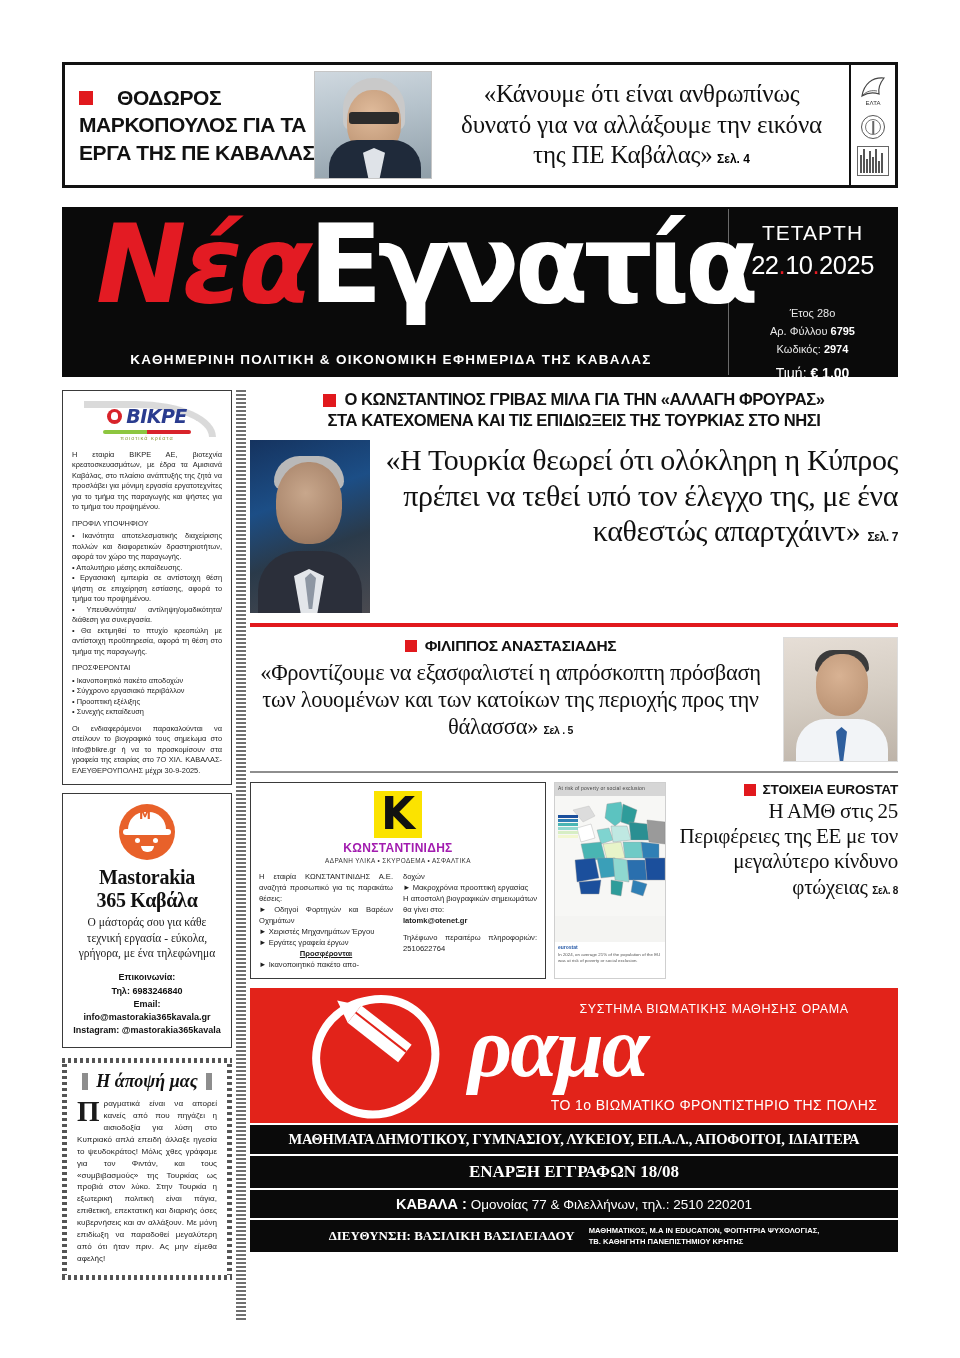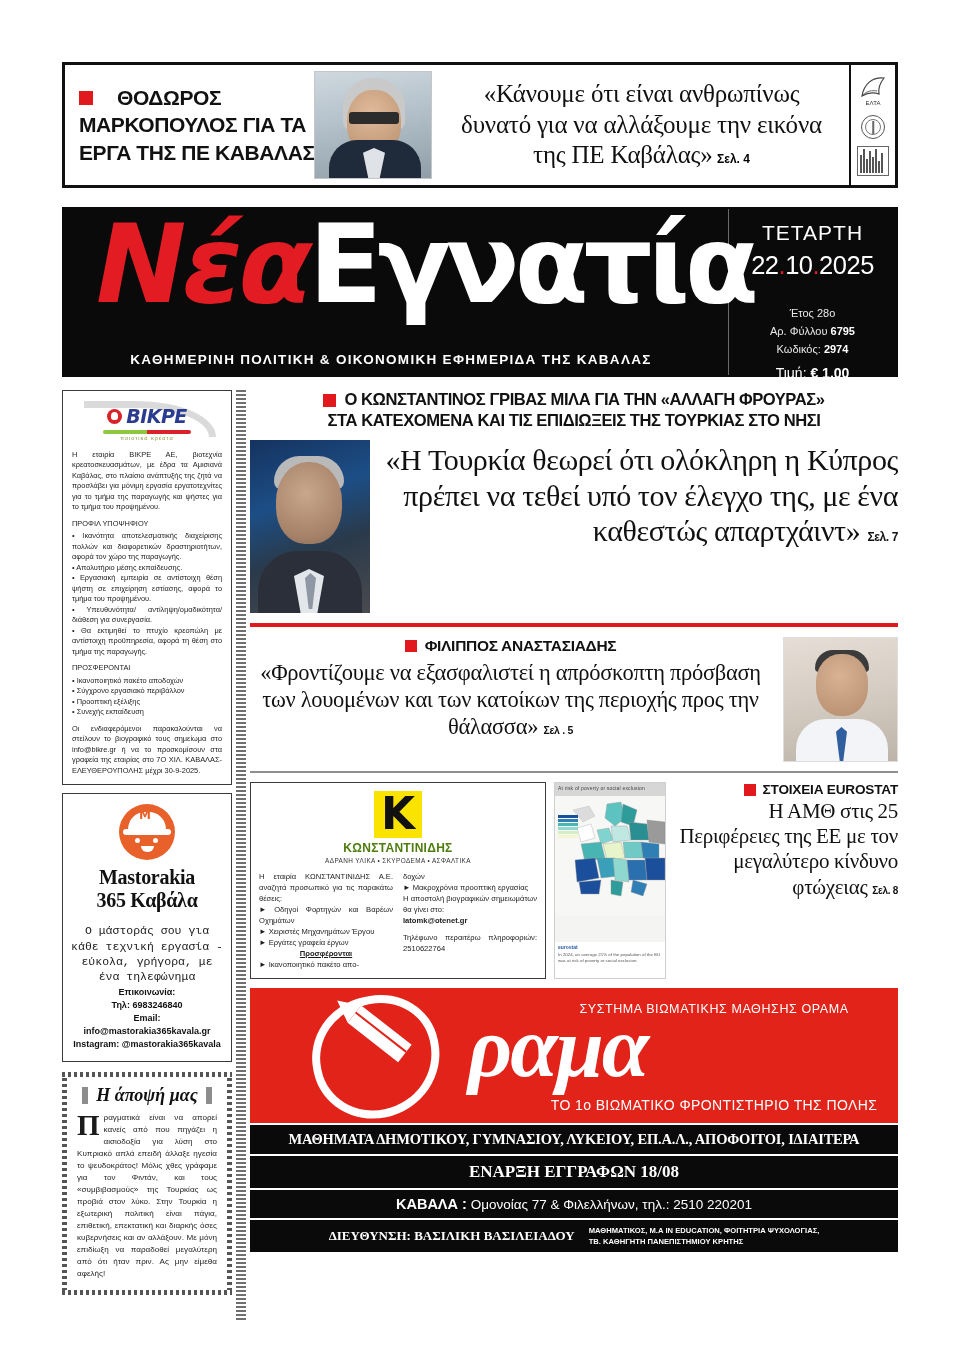--- a/index.html
+++ b/index.html
@@ -128,22 +128,22 @@
   
   .mast-ad { border:1.5px solid #3a3a3a; margin-top: 8px; padding: 10px 8px 10px; text-align:center; }
   .mast-face { width: 56px; height:56px; border-radius:50%; background:#e8612a; margin: 0 auto 6px; position:relative; overflow:hidden;}
   .mast-helmet { position:absolute; left:9px; top:8px; width:38px; height:20px; background:#fff; border-radius:19px 19px 3px 3px; }
   .mast-helmet::after{content:"";position:absolute;left:-5px;bottom:-3px;width:48px;height:6px;background:#fff;border-radius:3px;}
   .mast-m { position:absolute; left:20px; top:4px; font-size:12px; font-weight:700; color:#e8612a; font-family:"DejaVu Sans",sans-serif;}
   .mast-eye { position:absolute; width:5px;height:5px;background:#fff;border-radius:50%; top:34px;}
   .mast-eye.l{left:16px;} .mast-eye.r{left:34px;}
   .mast-smile{position:absolute;left:22px;top:42px;width:13px;height:6px;background:#fff;border-radius:0 0 7px 7px;}
   .mast-title { font-family:"Liberation Serif", serif; font-weight:700; font-size:20px; line-height:1.12; color:#111; letter-spacing:-0.3px;}
-  .mast-desc { font-family:Liberation Mono, monospace; font-size:11.5px; line-height:1.34; margin-top:12px; color:#1b1b1b;}
-  .mast-contact { font-size: 9px; line-height:1.45; font-weight:700; margin-top:1px; color:#111;}
+  .mast-desc { font-family:Liberation Serif, serif; font-size:11.5px; line-height:1.34; margin-top:4px; color:#1b1b1b;}
+  .mast-contact { font-size: 9px; line-height:1.45; font-weight:700; margin-top:10px; color:#111;}
 
   
   .edit-box { margin-top: 10px; padding: 7px;
     background:
       repeating-linear-gradient(to right, #555 0 3px, #fff 3px 6px) top/100% 5px no-repeat,
       repeating-linear-gradient(to right, #555 0 3px, #fff 3px 6px) bottom/100% 5px no-repeat,
       repeating-linear-gradient(to bottom, #555 0 3px, #fff 3px 6px) left/5px 100% no-repeat,
       repeating-linear-gradient(to bottom, #555 0 3px, #fff 3px 6px) right/5px 100% no-repeat;
   }
   .edit-inner { padding: 6px 8px 8px; background:#fff; }
@@ -190,21 +190,21 @@
   .s2-photo .body{position:absolute;left:12px;bottom:0;width:92px;height:42px;background:#f2f4f7;border-radius:30px 30px 0 0;}
   .s2-photo .tie{position:absolute;left:52px;bottom:0;width:11px;height:34px;background:#2f5f9e;clip-path:polygon(50% 0,100% 14%,66% 100%,34% 100%,0 14%);}
   .gray-rule { height: 2px; background:#8e8e8e; margin-top: 9px; }
 
   
   .mid-row { display:flex; gap: 8px; margin-top: 9px; }
   .kons-ad { width: 296px; flex:0 0 auto; border:1.5px solid #3a3a3a; padding: 6px 8px 8px; }
   .kons-logo { text-align:center; }
   .kons-k { width: 48px; height: 47px; background:#fbe300; margin: 2px auto 0;
             font-family:"DejaVu Sans", sans-serif; font-weight:700; font-size:44px; line-height:46px; color:#111; }
-  .kons-name { font-weight:700; font-size:12px; letter-spacing:0.3px; margin-top:3px; color:#4d7c0f;}
+  .kons-name { font-weight:700; font-size:12px; letter-spacing:0.3px; margin-top:3px; color:#a21caf;}
   .kons-tag { font-size:6.4px; letter-spacing:0.4px; color:#333; margin-top:2px;}
   .kons-cols { display:flex; gap:10px; margin-top:7px; }
   .kons-cols > div { flex:1; font-size:7.6px; line-height:1.45; color:#1b1b1b; text-align:justify;}
   .kons-cols .ctr { text-align:center; display:block; }
 
   .euro-wrap { flex:1; display:flex; gap:8px; }
   .euro-map { width: 112px; flex:0 0 auto; border:1px solid #cfcfcf; background:#fff; position:relative; overflow:hidden;}
   .euro-map .maphdr { height:13px; background:#d6d6d6; font-size:5px; color:#444; padding:2px 3px; letter-spacing:0.2px; overflow:hidden;}
   .euro-map .mapbody { position:absolute; left:0; right:0; top:13px; bottom:36px; background:#f4f4f2;}
   .euro-map .legend { position:absolute; left:3px; top:32px; width:20px; }

